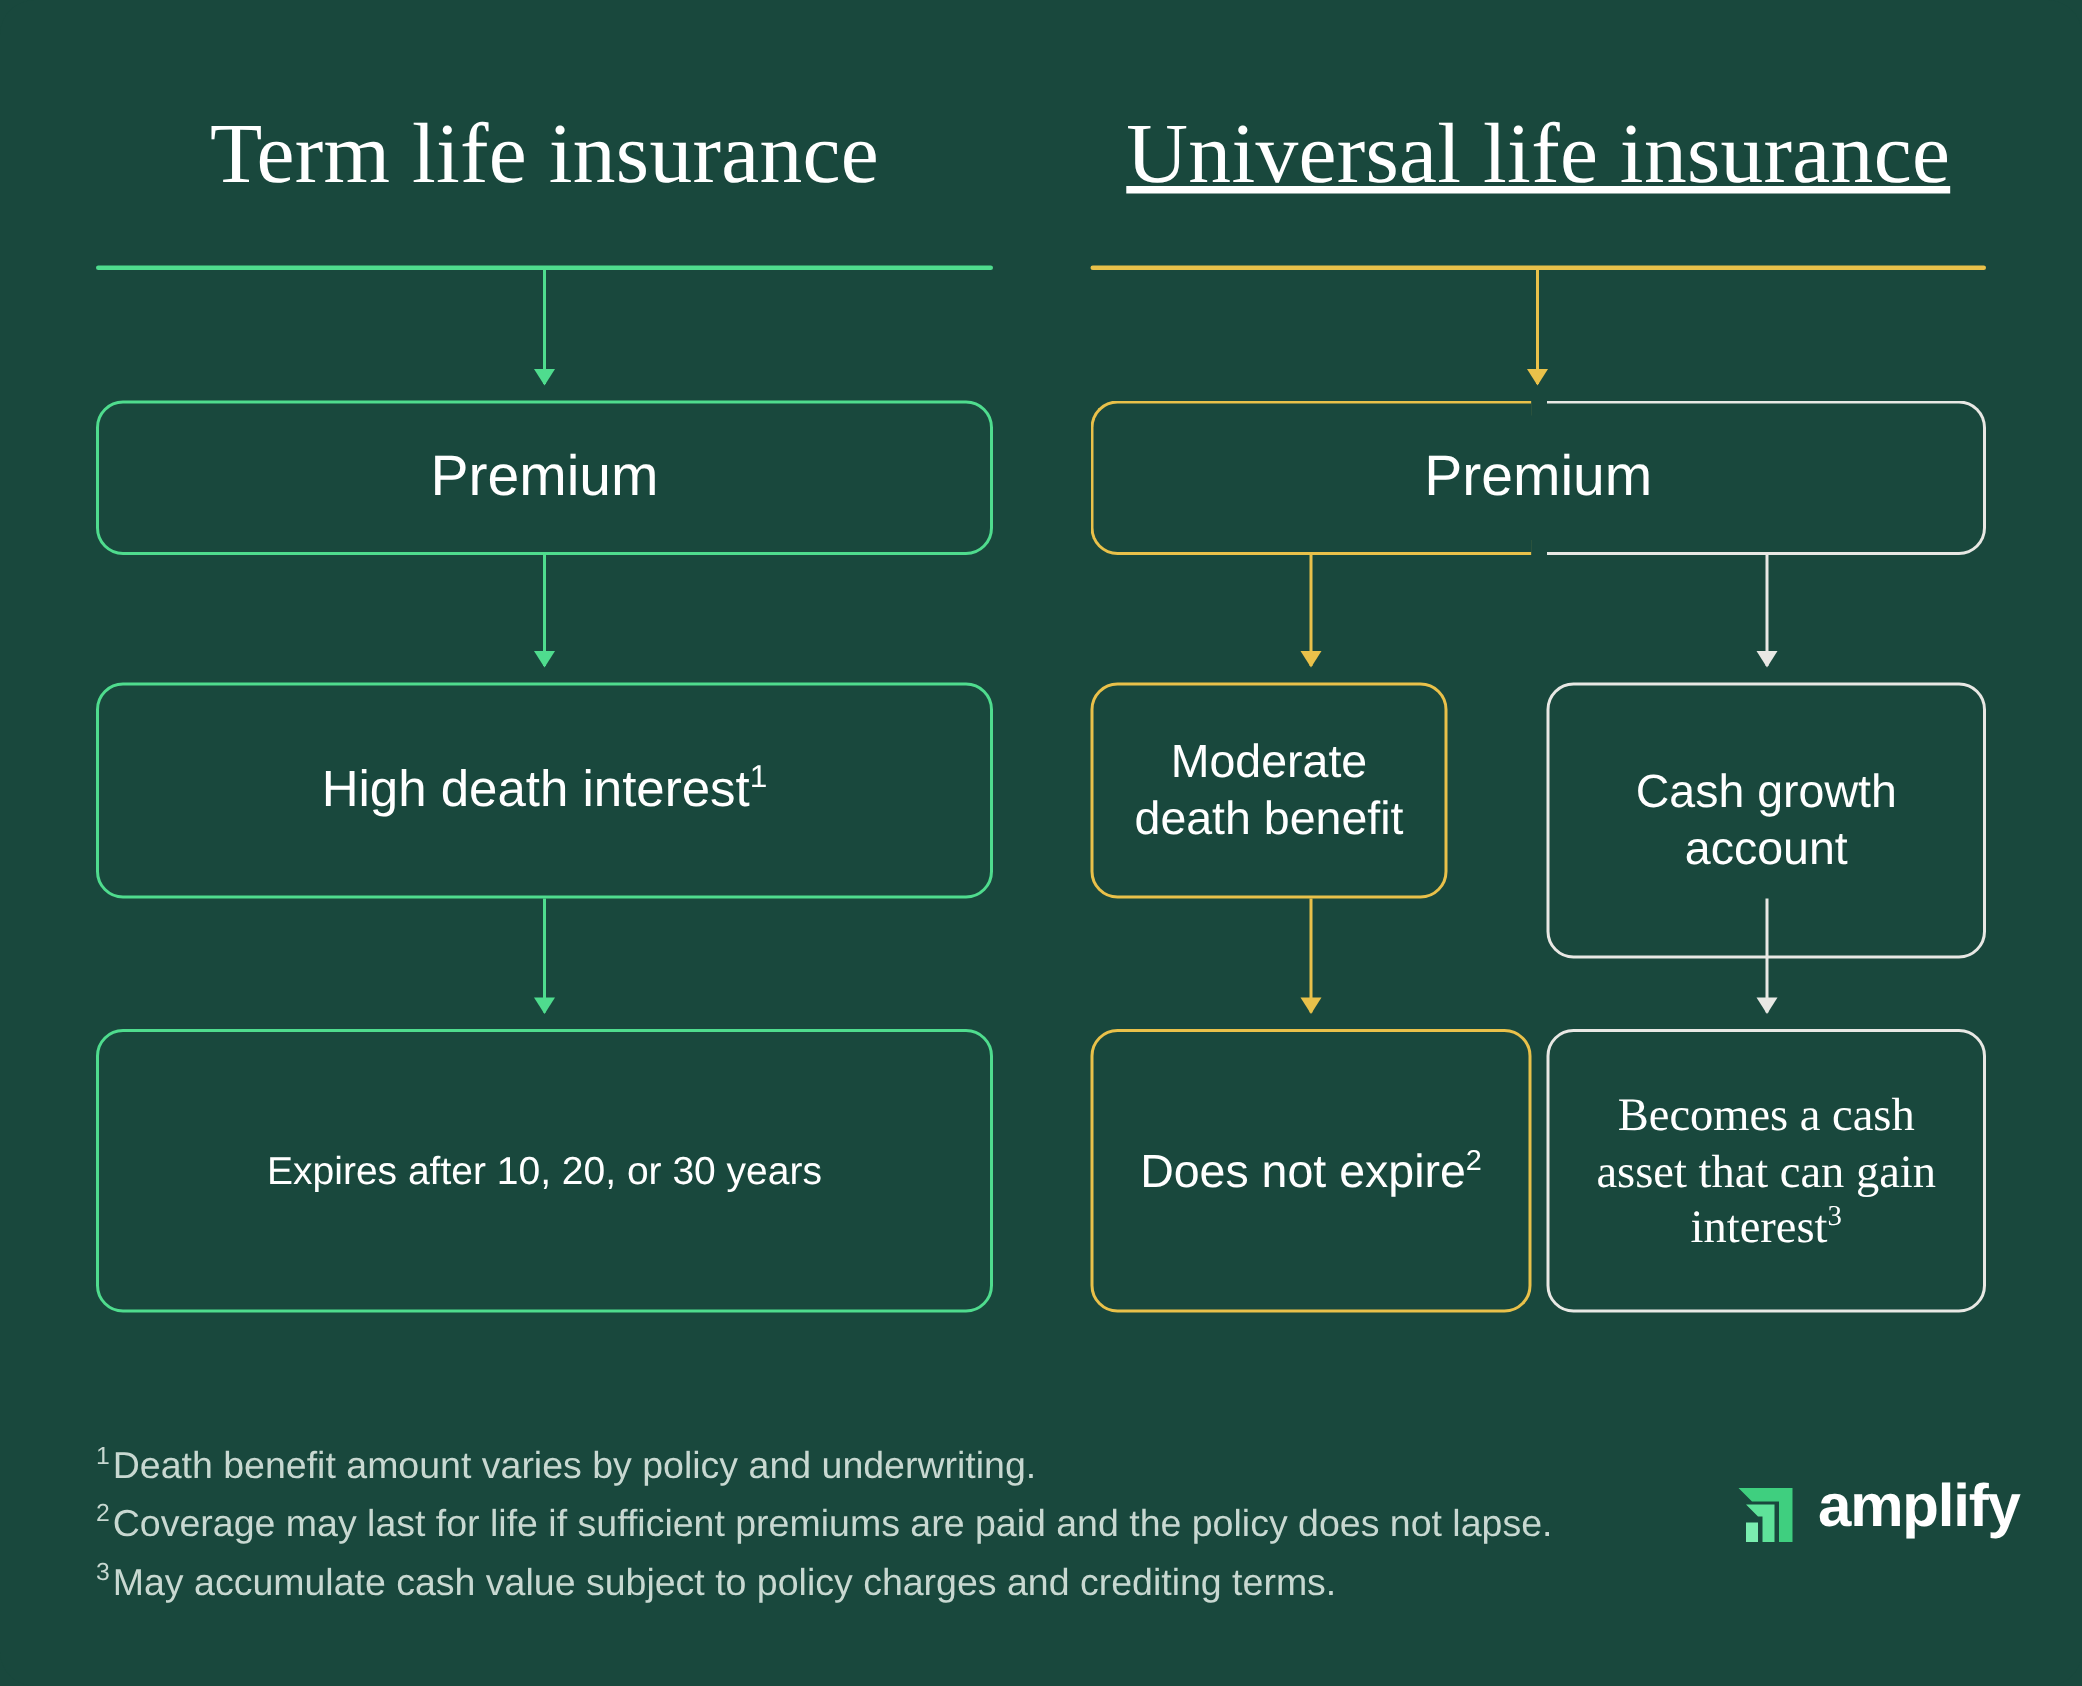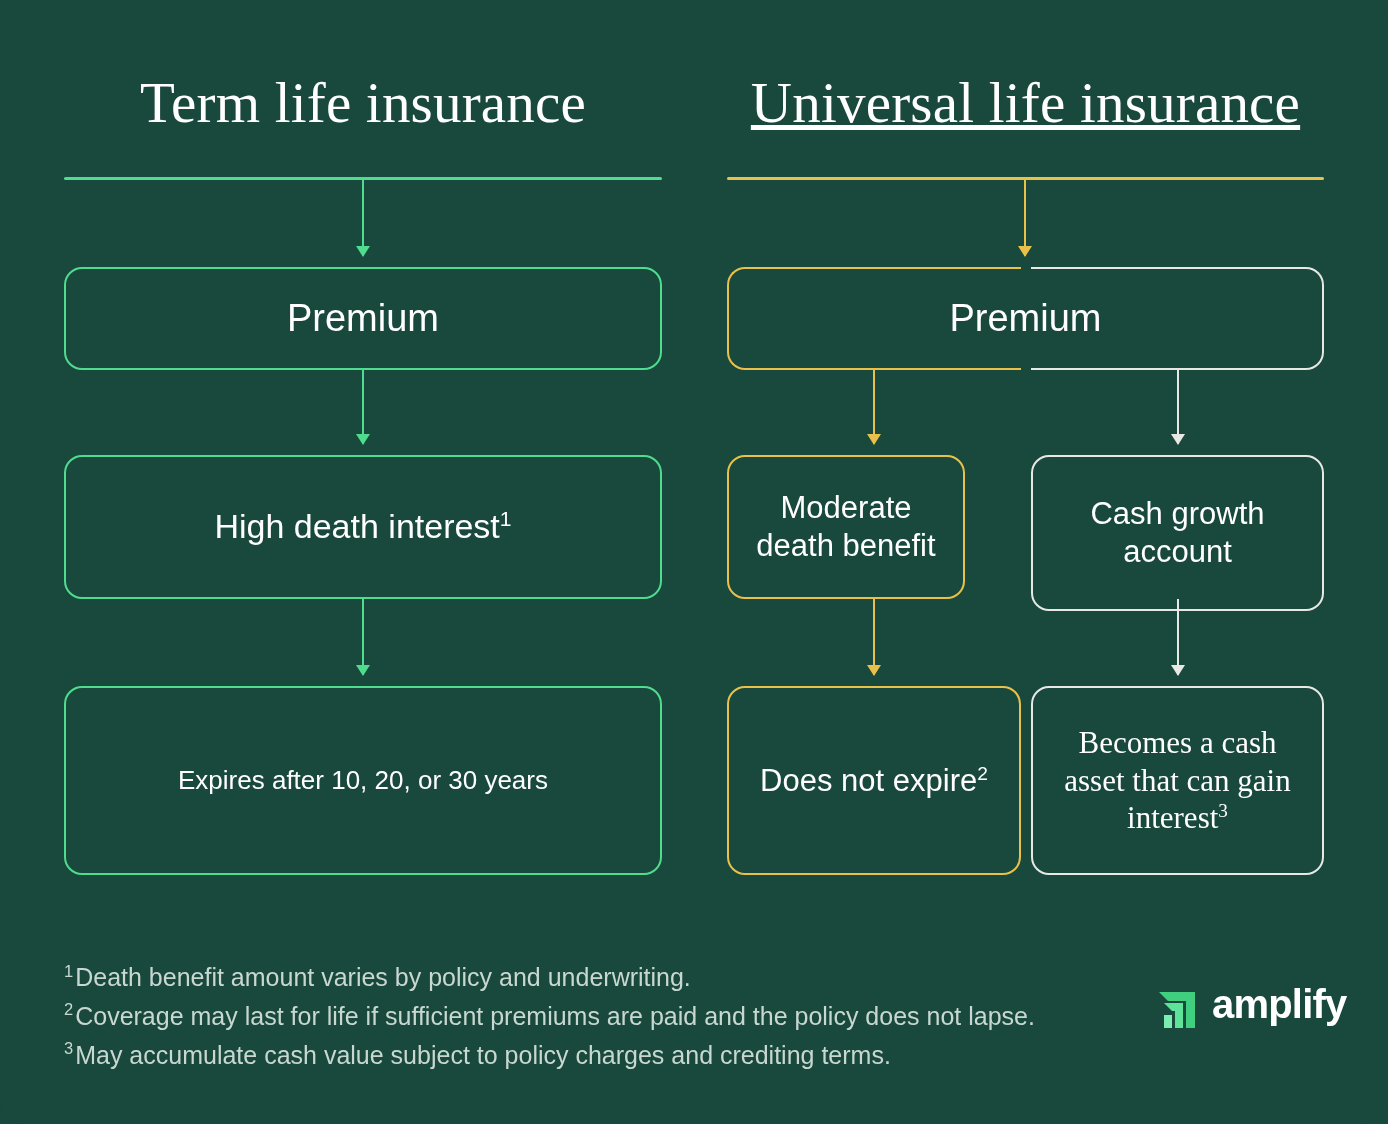--- a/index.html
+++ b/index.html
@@ -102,21 +102,21 @@
     inset: 0;
     display: flex;
     align-items: center;
     justify-content: center;
     font-size: 38px;
     color: #ffffff;
   }
 
   
   #box-moderate  { left: 727px;  top: 455px; width: 238px; height: 144px; font-size: 31px; }
-  #box-cash      { left: 1031px; top: 455px; width: 293px; height: 156px; font-size: 31px; }
+  #box-cash      { left: 1031px; top: 455px; width: 293px; height: 184px; font-size: 31px; }
   #box-notexpire { left: 727px;  top: 686px; width: 294px; height: 189px; font-size: 31px; }
   #box-asset     { left: 1031px; top: 686px; width: 293px; height: 189px; font-size: 31px; font-family: Liberation Serif, serif; }
 
   
   .arrow {
     position: absolute;
     width: 2px;
     background: #4fdc8e;
   }
   .arrow.gold  { background: #e9c14a; }

